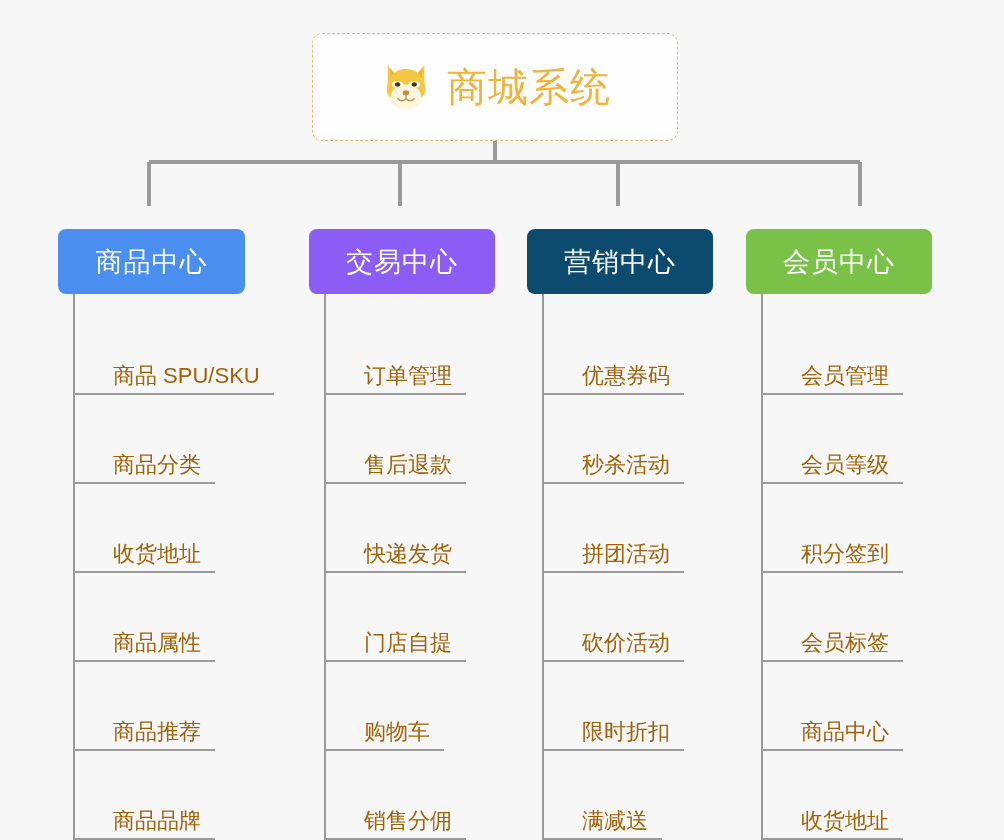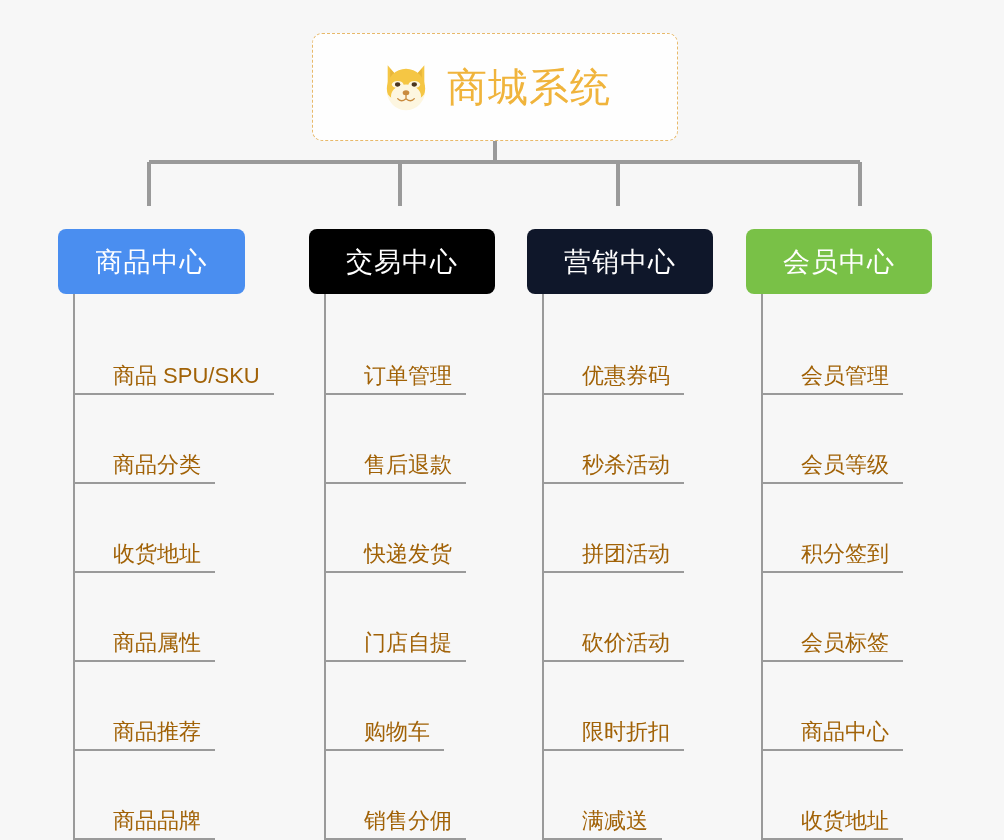--- a/index.html
+++ b/index.html
@@ -181,21 +181,21 @@
       </div>
       <div class="leaf-item">
         <span class="leaf-underline">
           <span class="leaf-label">商品品牌</span>
         </span>
       </div>
     </div>
   </div>
 
   <div class="column col-1">
-    <div class="cat-header" style="background:#000000">
+    <div class="cat-header" style="background:#8b5cf6">
       <span>交易中心</span>
     </div>
     <div class="leaf-rail">
       <div class="leaf-item">
         <span class="leaf-underline">
           <span class="leaf-label">订单管理</span>
         </span>
       </div>
       <div class="leaf-item">
         <span class="leaf-underline">
@@ -219,21 +219,21 @@
       </div>
       <div class="leaf-item">
         <span class="leaf-underline">
           <span class="leaf-label">销售分佣</span>
         </span>
       </div>
     </div>
   </div>
 
   <div class="column col-2">
-    <div class="cat-header" style="background:#0f172a">
+    <div class="cat-header" style="background:#0c4a6e">
       <span>营销中心</span>
     </div>
     <div class="leaf-rail">
       <div class="leaf-item">
         <span class="leaf-underline">
           <span class="leaf-label">优惠券码</span>
         </span>
       </div>
       <div class="leaf-item">
         <span class="leaf-underline">

